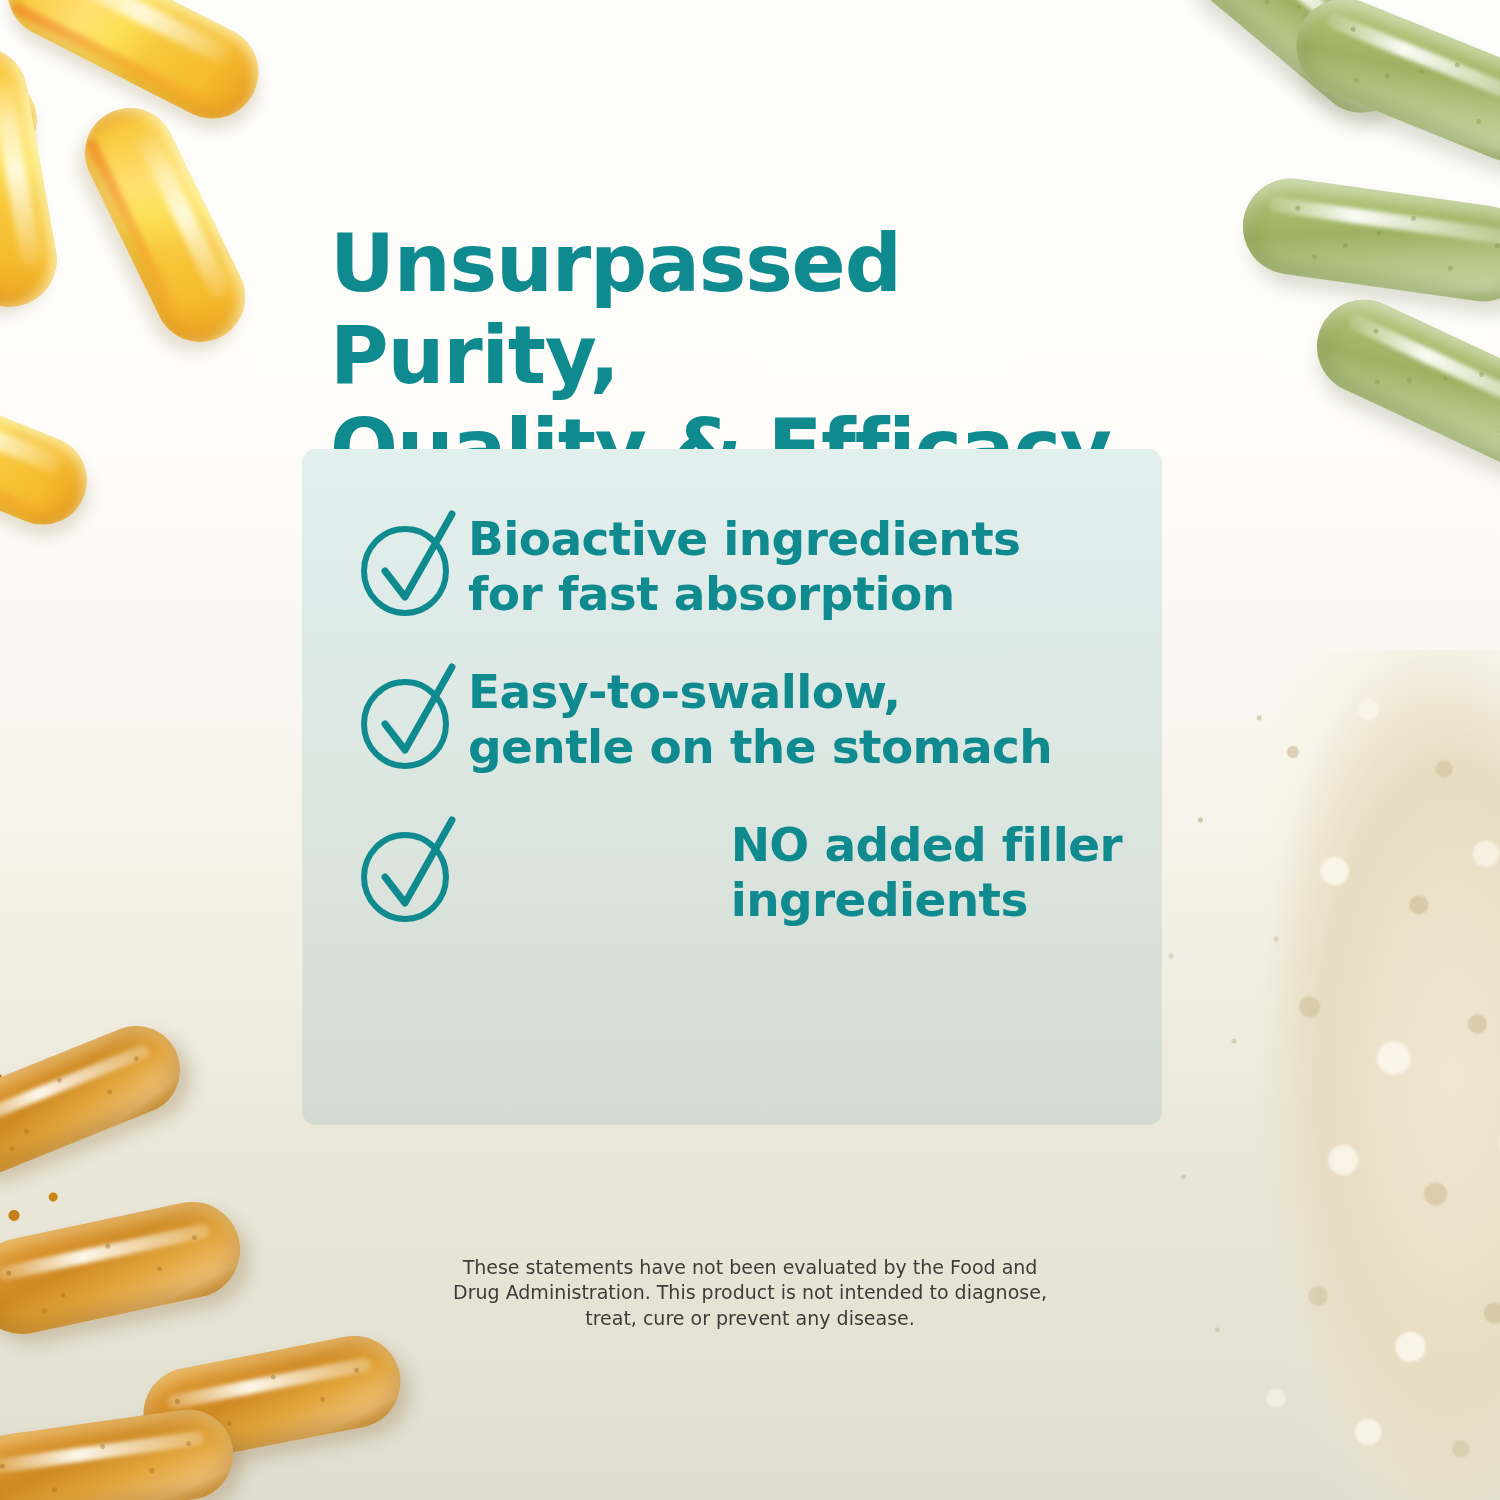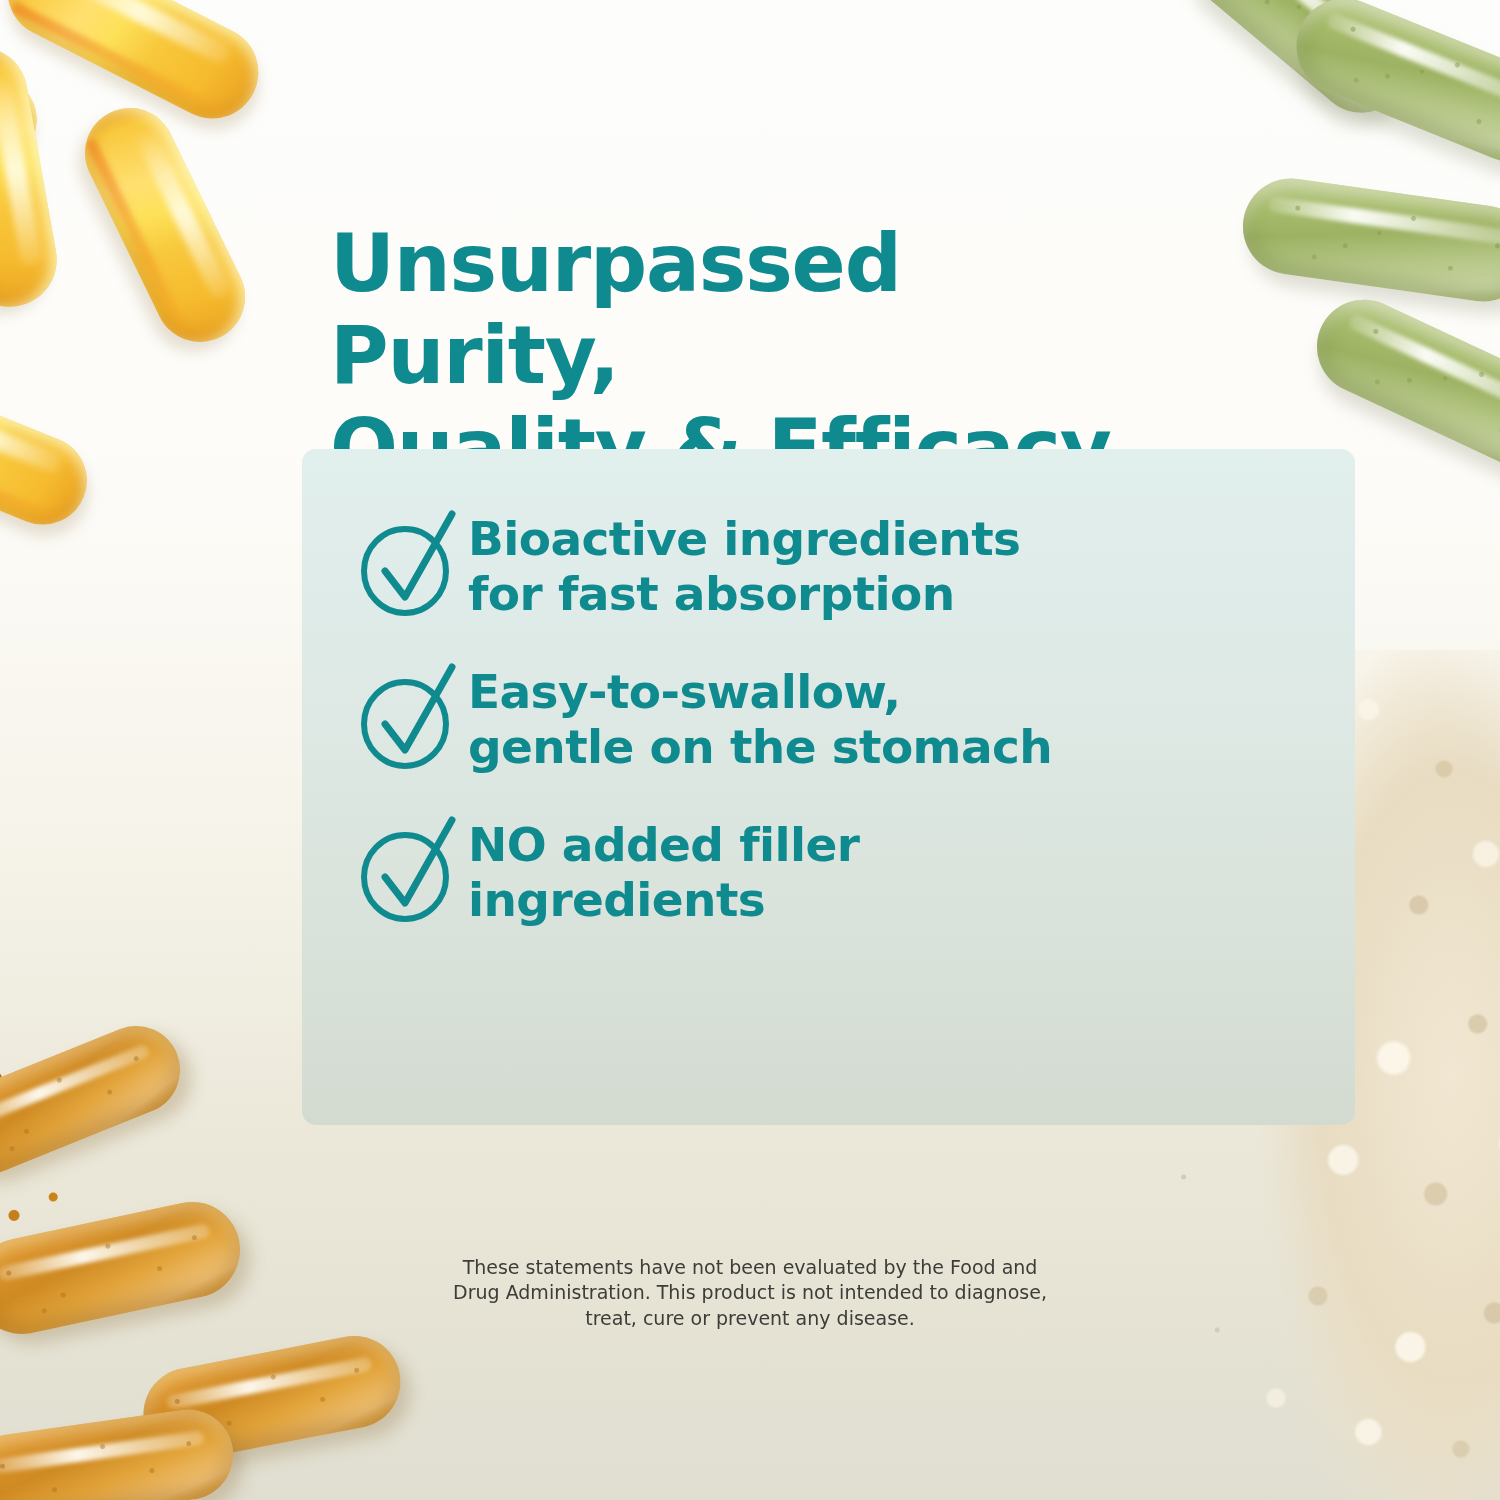--- a/index.html
+++ b/index.html
@@ -225,34 +225,34 @@
     font-size: 80px;
     line-height: 1.16;
     letter-spacing: -1.2px;
     white-space: pre-line;
   }
 
   .benefits-panel {
     position:absolute;
     left: 302px;
     top: 449px;
-    width: 1053px;
+    width: 860px;
     height: 676px;
     border-radius: 14px;
     background: linear-gradient(to bottom, #e1efed 0%, #dee9e5 38%, #d9e2da 72%, #d3dbd1 100%);
     box-sizing: border-box;
     padding: 58px 40px 0 54px;
   }
 
   .benefit-row {
     display:flex;
     align-items:flex-start;
     margin-bottom: 38px;
   }
-  .benefit-row:last-child { margin-bottom:12px; }
+  .benefit-row:last-child { margin-bottom:12px;justify-content:space-between; }
 
   .check-icon {
     flex: 0 0 auto;
     width: 112px;
     height: 110px;
     margin-top: 2px;
   }
   .check-icon svg { display:block; overflow: visible; }
 
   .benefit-text {

